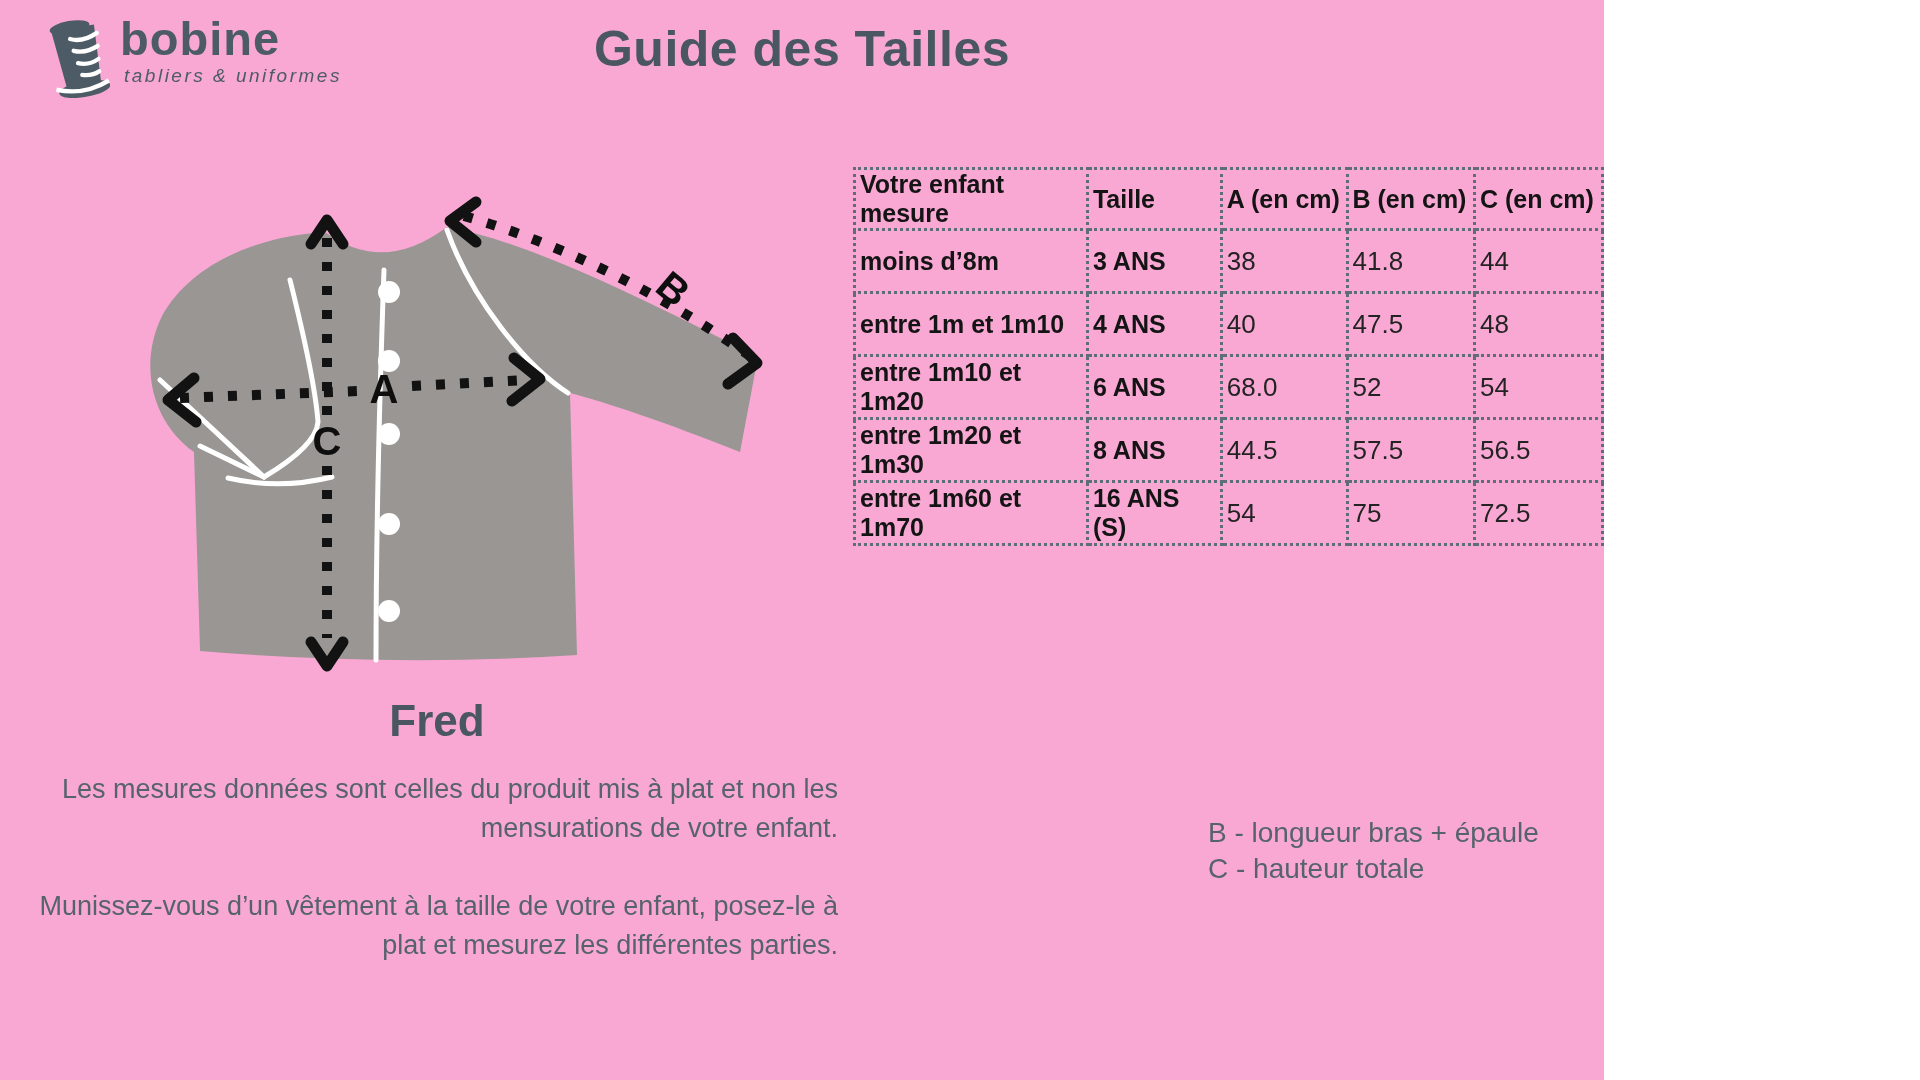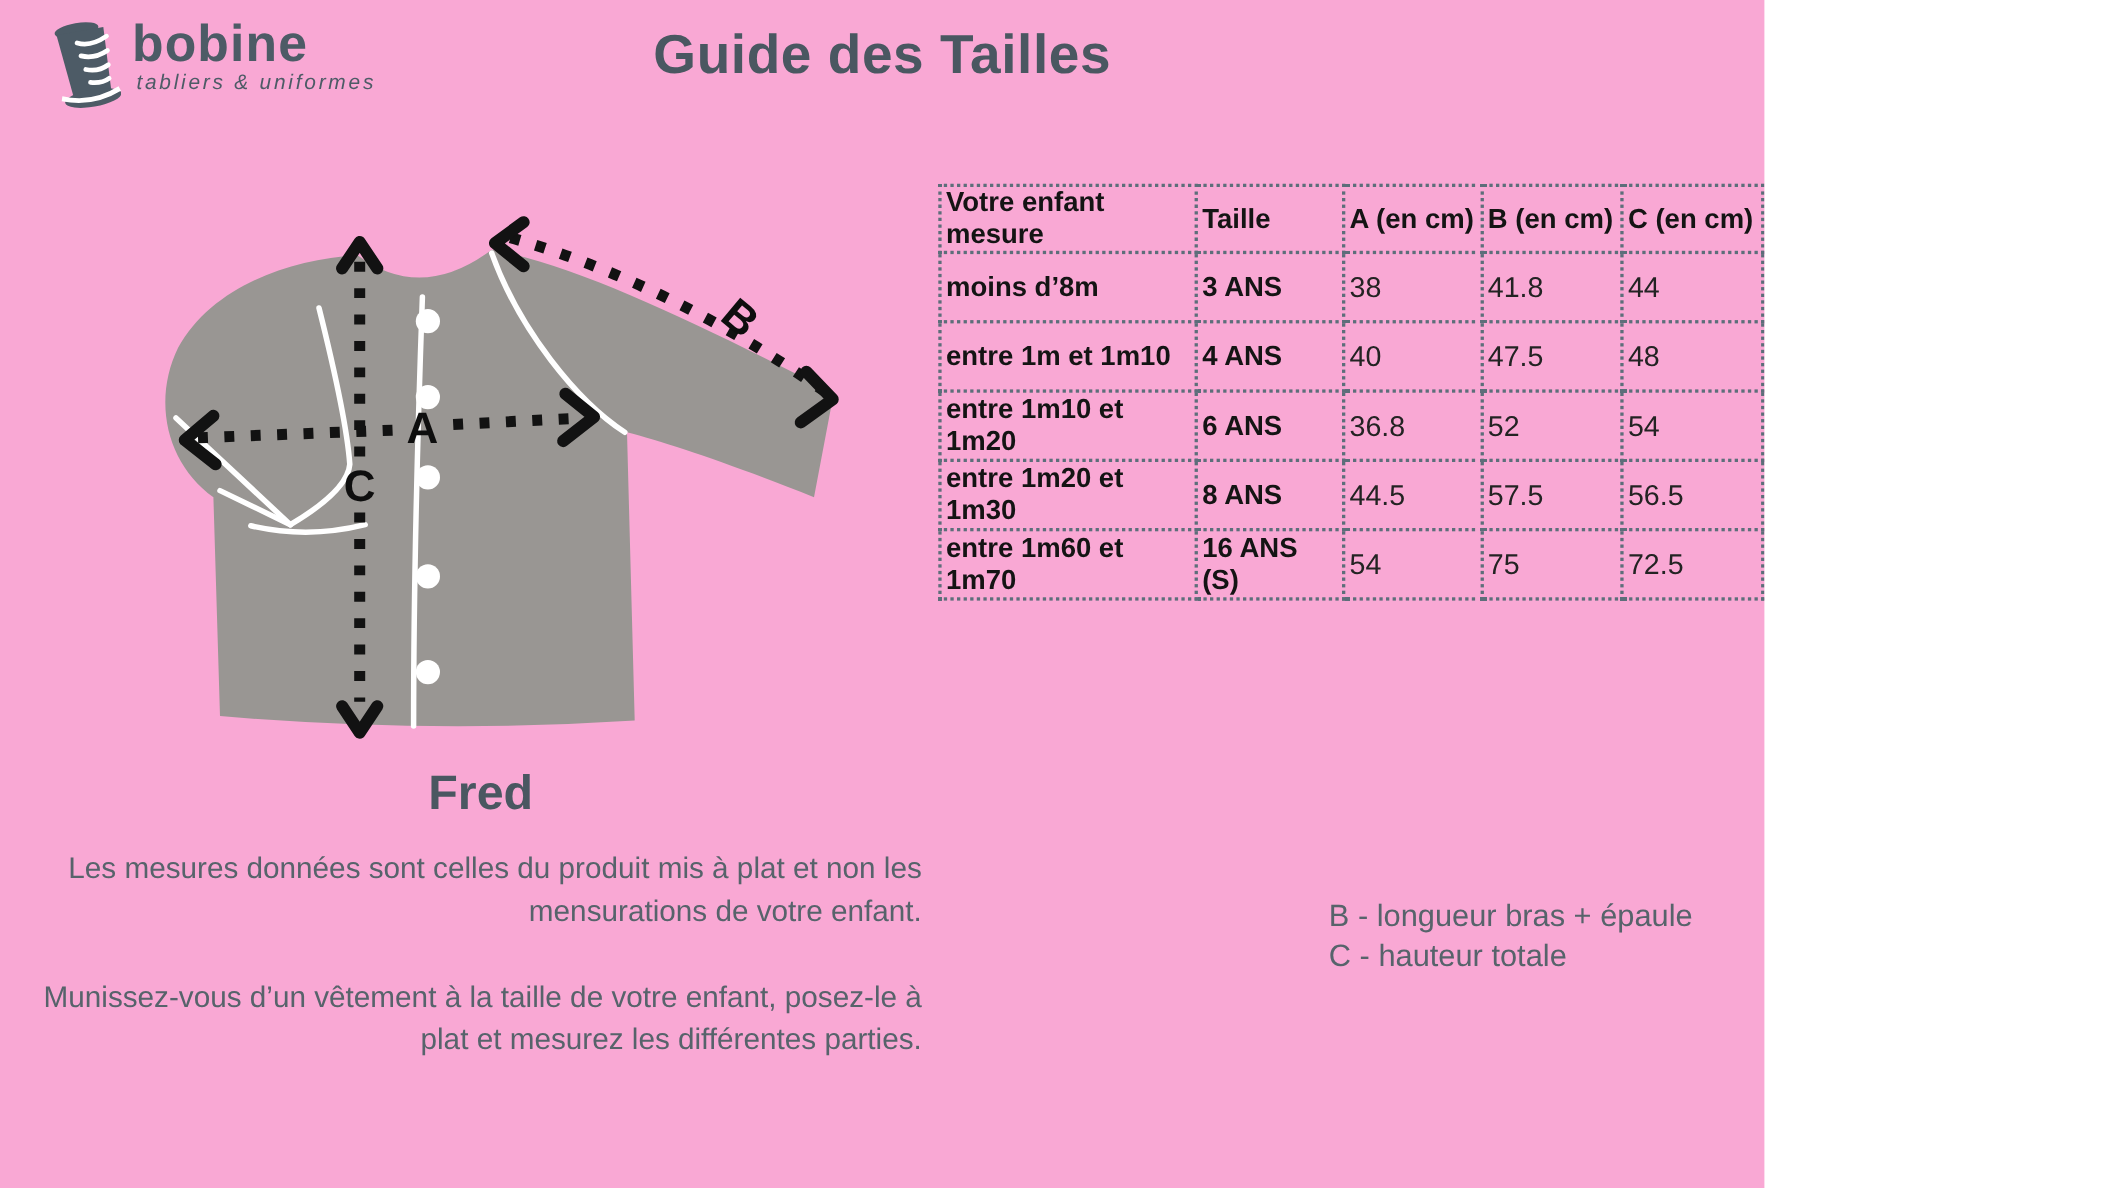--- a/index.html
+++ b/index.html
@@ -168,21 +168,21 @@
       <tr>
         <td class="strong">entre 1m et 1m10</td>
         <td class="strong">4 ANS</td>
         <td class="num">40</td>
         <td class="num">47.5</td>
         <td class="num">48</td>
       </tr>
       <tr>
         <td class="strong">entre 1m10 et 1m20</td>
         <td class="strong">6 ANS</td>
-        <td class="num">36.8</td>
+        <td class="num">68.0</td>
         <td class="num">52</td>
         <td class="num">54</td>
       </tr>
       <tr>
         <td class="strong">entre 1m20 et 1m30</td>
         <td class="strong">8 ANS</td>
         <td class="num">44.5</td>
         <td class="num">57.5</td>
         <td class="num">56.5</td>
       </tr>

